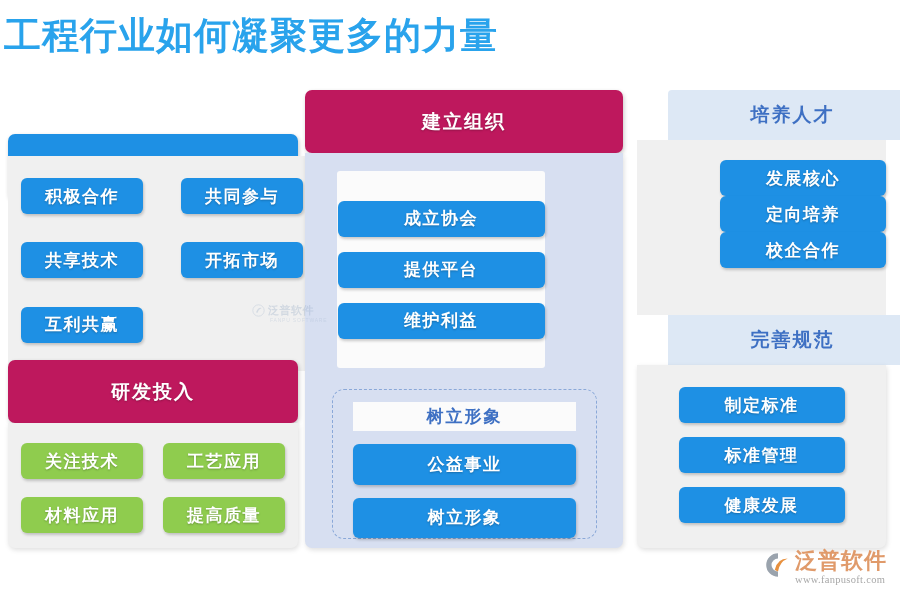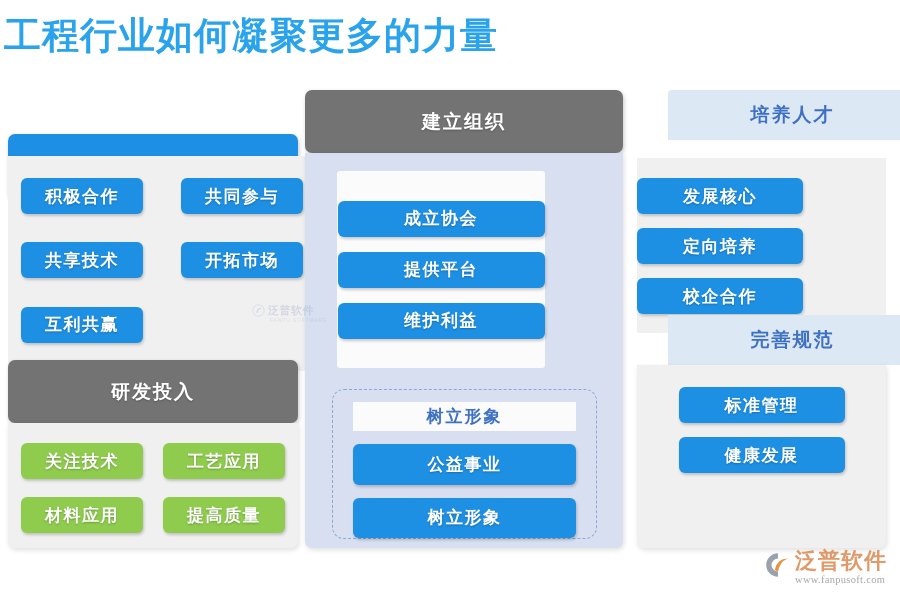--- a/index.html
+++ b/index.html
@@ -59,21 +59,21 @@
     background: #1e90e4;
     color: #ffffff;
     border-radius: 7px;
     height: 66px;
     line-height: 66px;
     box-shadow: 1px 2px 4px rgba(0,0,0,0.22);
     text-shadow: 0 1px 2px rgba(0,0,0,0.25);
     margin-top: 44px;
   }
   .hdr-green {
-    background: #737373;
+    background: #be185d;
     color: #ffffff;
     border-radius: 7px;
     height: 63px;
     line-height: 63px;
     box-shadow: 1px 2px 4px rgba(0,0,0,0.22);
     text-shadow: 0 1px 2px rgba(0,0,0,0.25);
   }
   .hdr-lightblue {
     background: #dde8f5;
     color: #3e70c3;
@@ -205,23 +205,23 @@
     font-family: "Liberation Serif", "DejaVu Serif", serif;
   }
   .c2-dashed .btn { width: 223px; height: 47px; }
 
   
   .c3-hdr-1 {
     position: absolute; top: 0; left: 0; width: 249px;
     border-radius: 4px 4px 0 0;
   }
   .c3-body-1 {
-    position: absolute; top: 68px; left: 0; width: 249px; height: 175px;
-    display: flex; flex-direction: column; align-items: flex-start;
-    padding-top: 20px; gap: 14px;
+    position: absolute; top: 50px; left: 0; width: 249px; height: 175px;
+    display: flex; flex-direction: column; align-items: flex-end;
+    padding-top: 20px; 
   }
   .c3-hdr-2 {
     position: absolute; top: 225px; left: 0; width: 249px;
   }
   .c3-body-2 {
     position: absolute; top: 275px; left: 0; width: 249px; height: 183px;
     display: flex; flex-direction: column; align-items: center;
     padding-top: 22px; gap: 14px;
   }
   .col-3 .btn { width: 166px; height: 36px; }
@@ -343,20 +343,21 @@
 
     <div class="panel-grey c3-body-1">
       <div class="btn btn-blue">发展核心</div>
       <div class="btn btn-blue">定向培养</div>
       <div class="btn btn-blue">校企合作</div>
     </div>
 
     <div class="hdr hdr-lightblue c3-hdr-2">完善规范</div>
 
     <div class="panel-grey c3-body-2 round-bottom shadow-card">
+      <div class="btn btn-blue">制定标准</div>
       <div class="btn btn-blue">标准管理</div>
       <div class="btn btn-blue">健康发展</div>
     </div>
   </div>
 
 </div>
 
 <div class="watermark">
   <svg width="13" height="13" viewBox="0 0 32 32">
     <path d="M16 2 A14 14 0 1 0 16 30 A14 14 0 1 0 16 2 Z" fill="none" stroke="#8fa5c2" stroke-width="2"></path>

